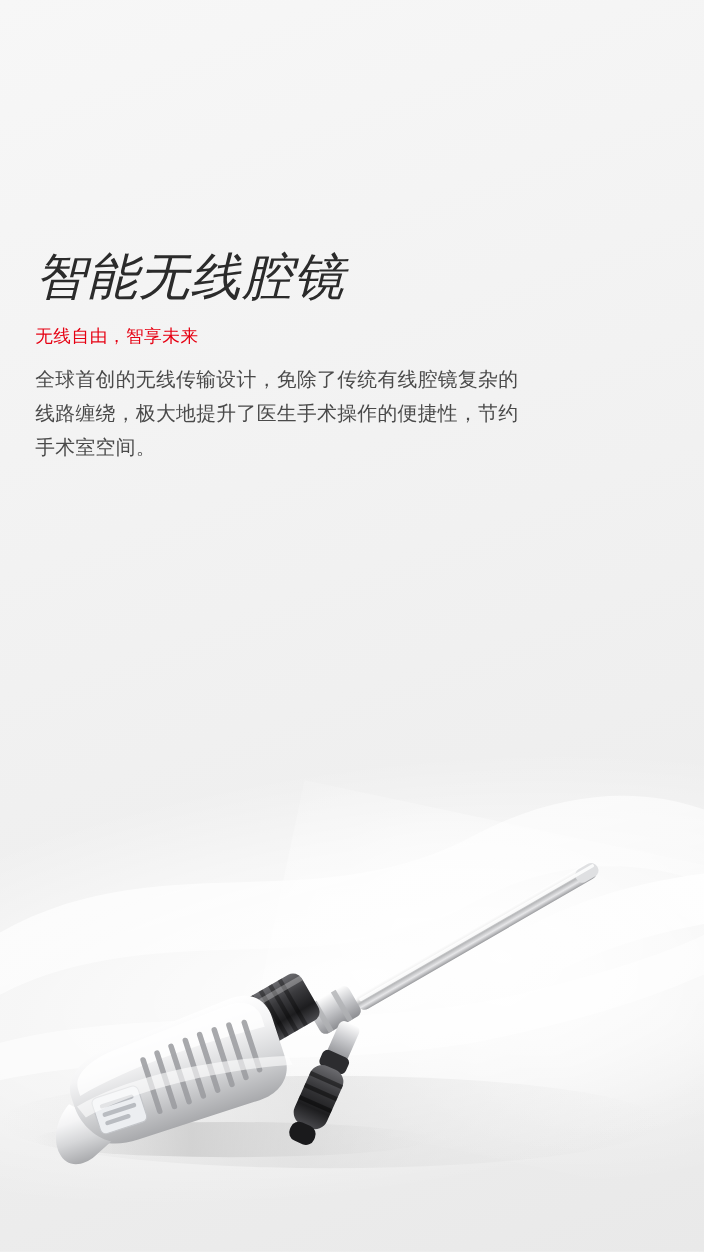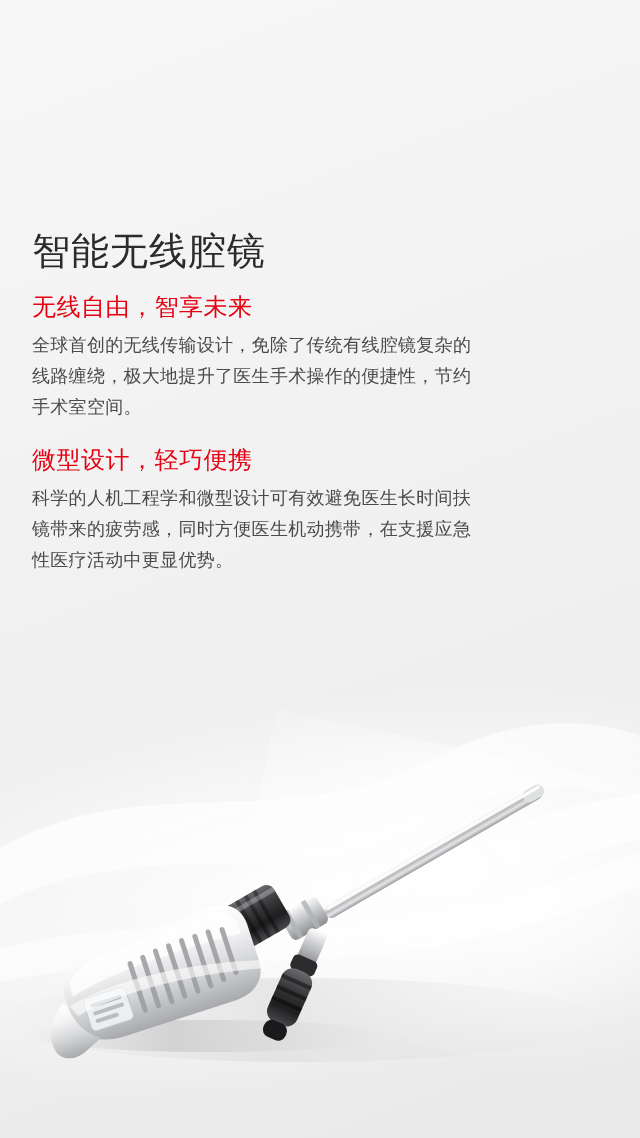--- a/index.html
+++ b/index.html
@@ -54,32 +54,33 @@
 
   
   .content {
     position: absolute;
     left: 32px;
     top: 228px;
     width: 480px;
   }
 
   .main-title {
-    font-size: 38px;
+    font-size: 46px;
     line-height: 46px;
     color: #2b2b2b;
     font-weight: 400;
     letter-spacing: 1px;
     margin: 0 0 18px 0;
+    font-style: italic;
   }
 
   .section { margin-bottom: 22px; }
 
   .section-heading {
-    font-size: 24px;
+    font-size: 16px;
     line-height: 30px;
     color: #e60012;
     font-weight: 400;
     letter-spacing: 0.5px;
     margin: 0 0 8px 0;
   }
 
   .section-body {
     font-size: 18px;
     line-height: 31px;
@@ -135,24 +136,20 @@
 
   <div class="content">
 
     <h1 class="main-title">智能无线腔镜</h1>
 
     <div class="section">
       <h2 class="section-heading">无线自由，智享未来</h2>
       <p class="section-body">全球首创的无线传输设计，免除了传统有线腔镜复杂的线路缠绕，极大地提升了医生手术操作的便捷性，节约手术室空间。</p>
     </div>
 
-    <div class="section">
-      <h2 class="section-heading">微型设计，轻巧便携</h2>
-      <p class="section-body">科学的人机工程学和微型设计可有效避免医生长时间扶镜带来的疲劳感，同时方便医生机动携带，在支援应急性医疗活动中更显优势。</p>
-    </div>
 
     <div class="section">
     </div>
 
   </div>
 
   <div class="product">
     <svg width="640" height="368" viewBox="0 0 640 368">
       <defs>
         <linearGradient id="metalShaft" x1="0" y1="0" x2="0" y2="1">

